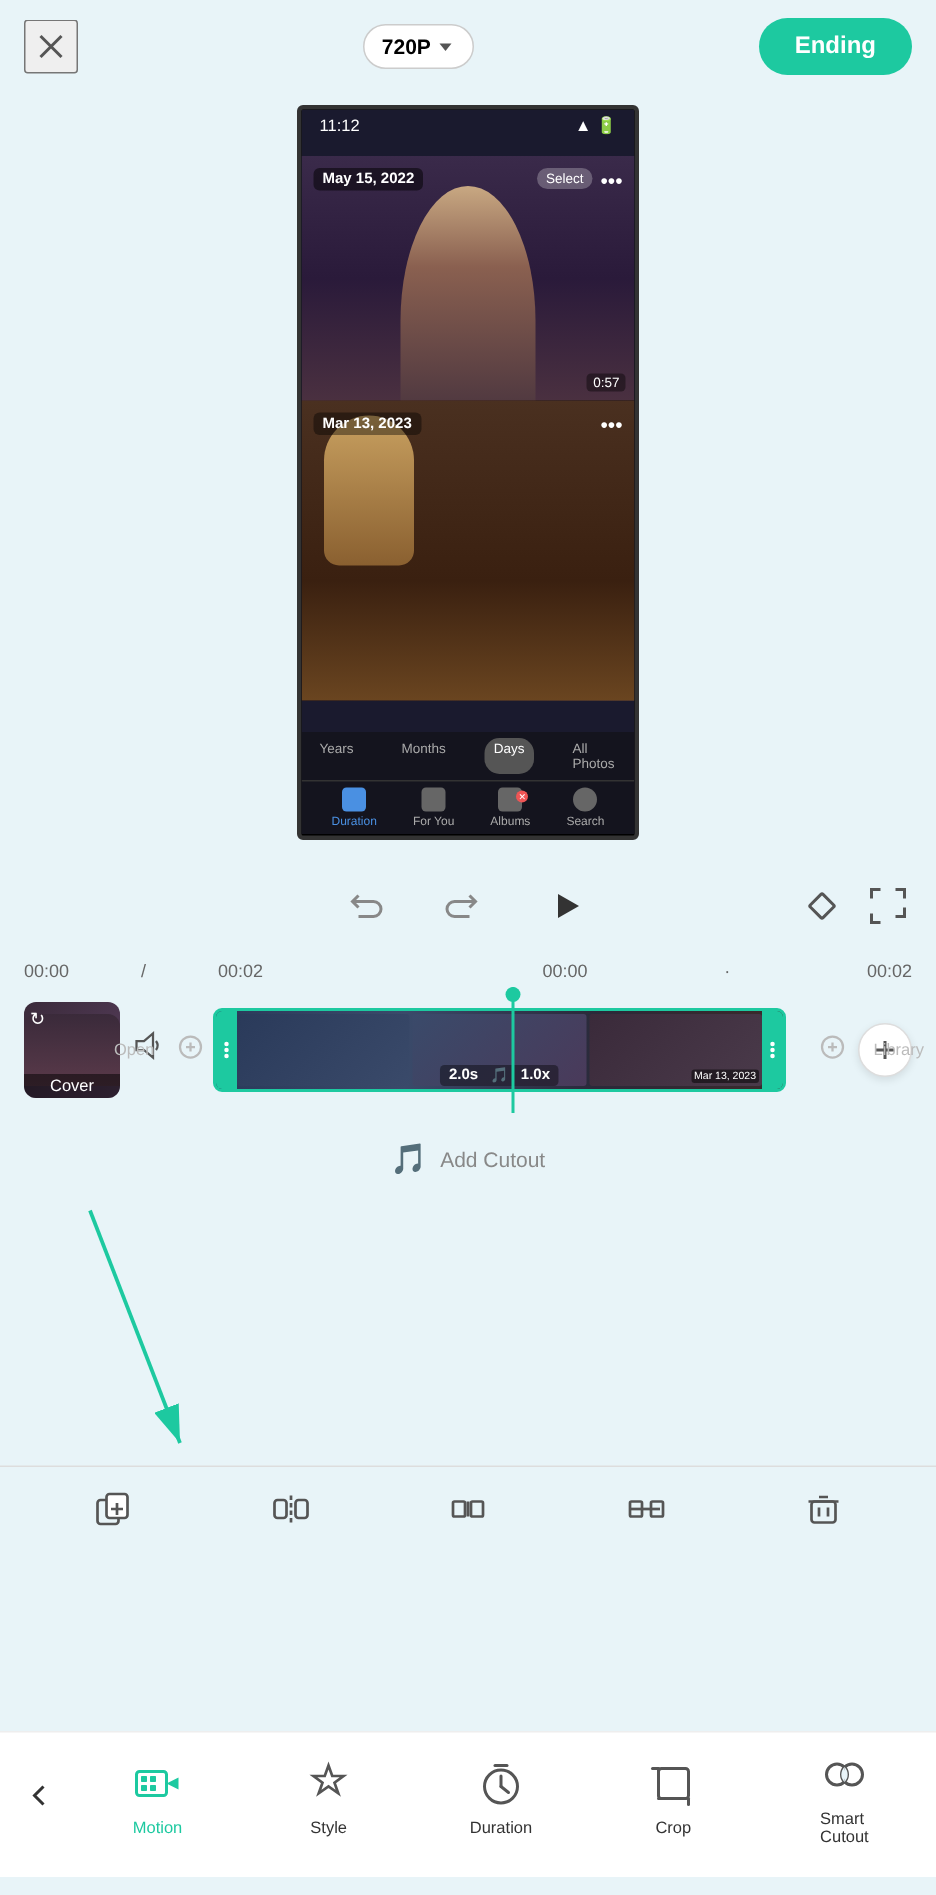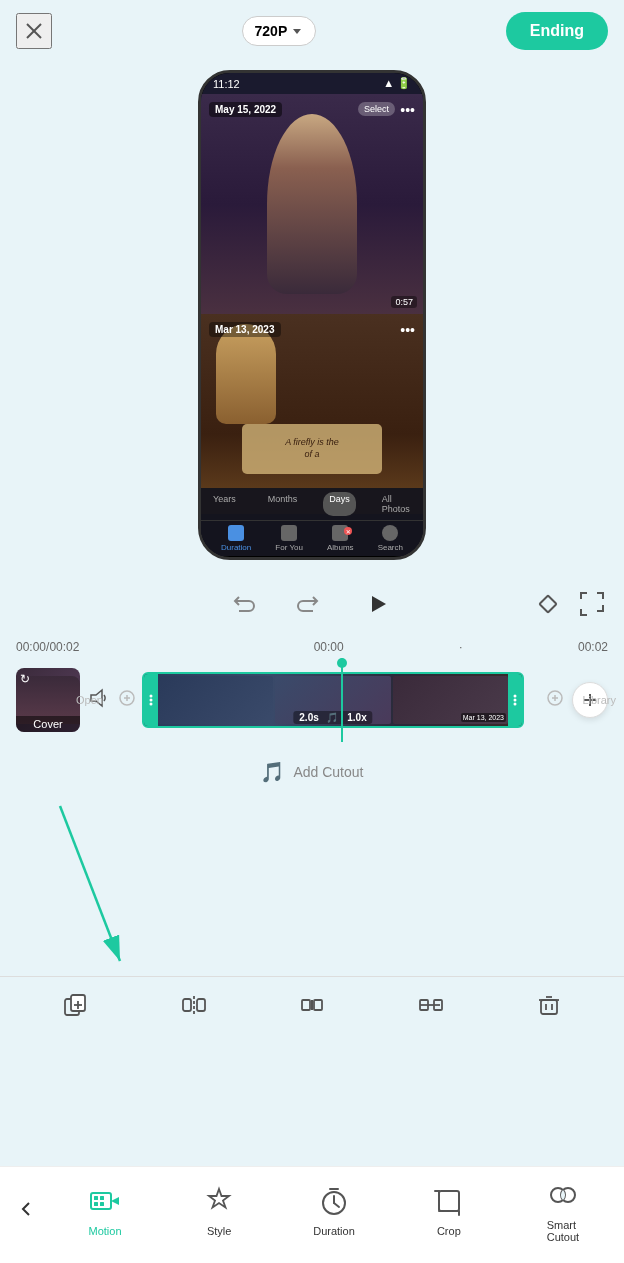--- a/index.html
+++ b/index.html
@@ -47,21 +47,21 @@
 
     
     .phone-preview {
       display: flex;
       justify-content: center;
       margin: 8px 0 16px;
     }
     .phone-frame {
       width: 228px;
       height: 490px;
-      border-radius: 32px;
+      border-radius: 4px;
       border: 3px solid #333;
       background: #000;
       overflow: hidden;
       position: relative;
     }
     .phone-status-bar {
       background: #1a1a2e;
       color: white;
       font-size: 11px;
       display: flex;
@@ -70,24 +70,25 @@
       align-items: center;
     }
     .phone-content {
       background: #1a1a2e;
       height: calc(100% - 22px);
       overflow: hidden;
       position: relative;
     }
     
     .video-section-1 {
-      height: 220px;
+      height: 163px;
       background: linear-gradient(135deg, #2c2c4a 0%, #3a3060 40%, #1a1530 100%);
       position: relative;
       overflow: hidden;
+      margin-top: 10px;
     }
     .video-person {
       position: absolute;
       top: 0; left: 0; right: 0; bottom: 0;
       background: linear-gradient(180deg, #3a2a4a 0%, #2a1a3a 50%, #4a3040 100%);
       display: flex;
       align-items: center;
       justify-content: center;
     }
     .person-silhouette {
@@ -253,20 +254,21 @@
     .timeline-section {
       padding: 8px 16px;
       background: #e8f4f8;
     }
     .time-labels {
       display: flex;
       justify-content: space-between;
       margin-bottom: 6px;
       font-size: 12px;
       color: #666;
+      gap: 48px;
     }
     .timeline-track {
       position: relative;
       height: 80px;
       display: flex;
       align-items: center;
       gap: 8px;
     }
     .cover-thumb {
       width: 64px; height: 64px;
@@ -427,21 +429,21 @@
     }
     .sec-tool-icon {
       width: 32px; height: 32px;
       display: flex; align-items: center; justify-content: center;
       font-size: 20px; color: #555;
     }
 
     
     .bottom-toolbar {
       position: fixed;
-      bottom: 0; left: 0; right: 0;
+      bottom: 12px; left: 0; right: 0;
       width: 624px;
       background: white;
       border-top: 1px solid #eee;
       display: flex;
       align-items: center;
       padding: 8px 4px 20px;
     }
     .back-btn {
       width: 44px; height: 44px;
       display: flex; align-items: center; justify-content: center;
@@ -504,23 +506,20 @@
         </div>
         <div class="video-date-badge">May 15, 2022</div>
         <div class="video-select-btn">Select</div>
         <div class="video-more-btn">•••</div>
         <div class="video-duration">0:57</div>
       </div>
 
       <div class="video-section-2">
         <div class="puppet-scene">
           <div class="puppet-figure"></div>
-          <div class="puppet-scroll">
-            <div class="scroll-text">A firefly is the<br>of a</div>
-          </div>
         </div>
         <div class="video2-date-badge">Mar 13, 2023</div>
         <div class="video2-more-btn">•••</div>
       </div>
 
       <div class="phone-tabs">
         <div class="tab-filter-row">
           <div class="tab-filter-btn">Years</div>
           <div class="tab-filter-btn">Months</div>
           <div class="tab-filter-btn active">Days</div>

